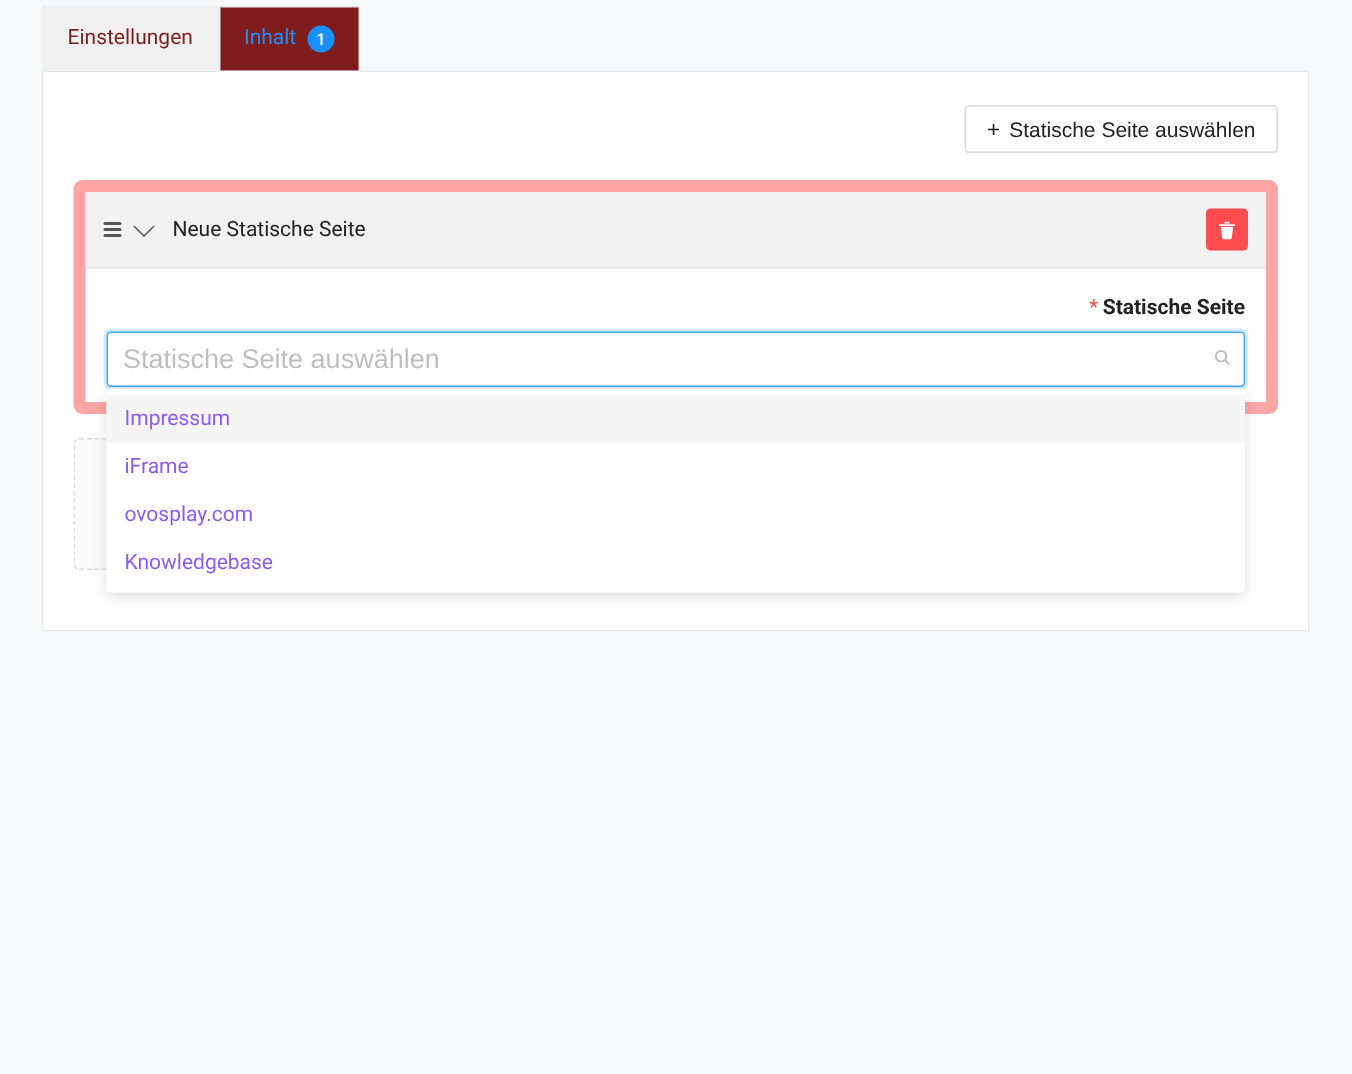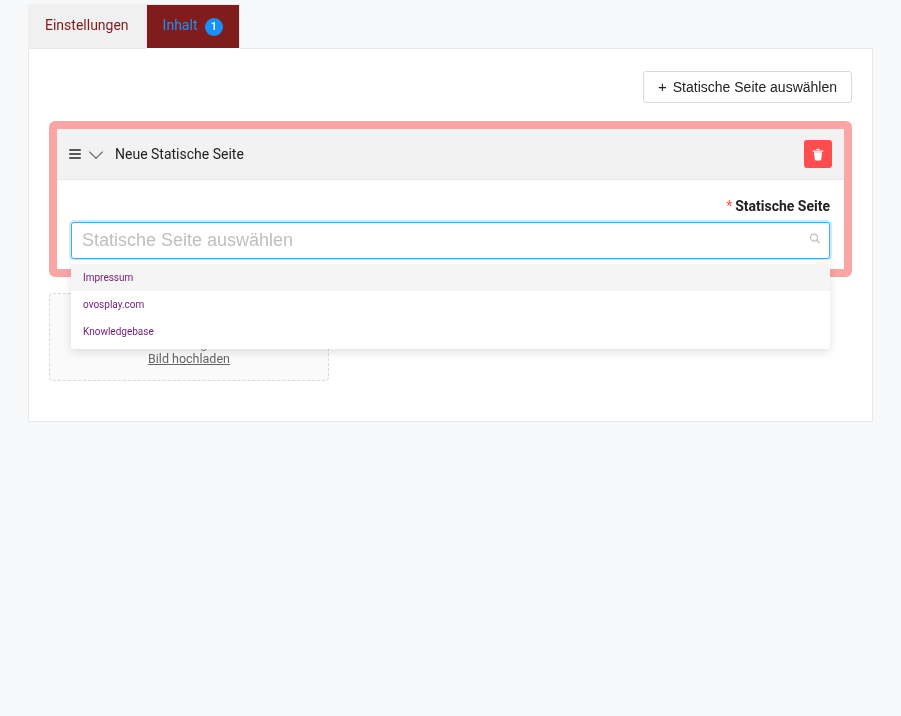--- a/index.html
+++ b/index.html
@@ -164,22 +164,22 @@
     right: 0;
     background: #fff;
     border-radius: 3px;
     box-shadow: 0 3px 10px rgba(0,0,0,0.12);
     z-index: 10;
     padding: 4px 0;
   }
   .dropdown-item {
     padding: 8px 12px;
     cursor: pointer;
-    font-size: 10px;
-    color: #701a75;
+    font-size: 14px;
+    color: #8b5cf6;
   }
   .dropdown-item.hover { background: #f5f5f5; }
   .upload-area {
     margin-top: 16px;
     width: 280px;
     border: 1px dashed #d9d9d9;
     border-radius: 4px;
     background: #fafafa;
     text-align: center;
     padding: 18px 10px 14px 10px;
@@ -253,20 +253,21 @@
           <input class="select-input" type="text" placeholder="Statische Seite auswählen" style="">
           <span class="search-ico">
             <svg width="12" height="12" viewBox="0 0 24 24" fill="none" stroke="#bfbfbf" stroke-width="2.5">
                 <circle cx="10" cy="10" r="7"></circle>
                 <line x1="21" y1="21" x2="15" y2="15"></line>
               </svg>
           </span>
 
           <div class="dropdown">
             <div class="dropdown-item hover">Impressum</div>
+            <div class="dropdown-item">iFrame</div>
             <div class="dropdown-item">ovosplay.com</div>
             <div class="dropdown-item">Knowledgebase</div>
           </div>
         </div>
       </div>
     </div>
 
     <div class="upload-area">
       <span class="fake-ico"></span>
       <span>Bild hier ablegen oder</span><br>

